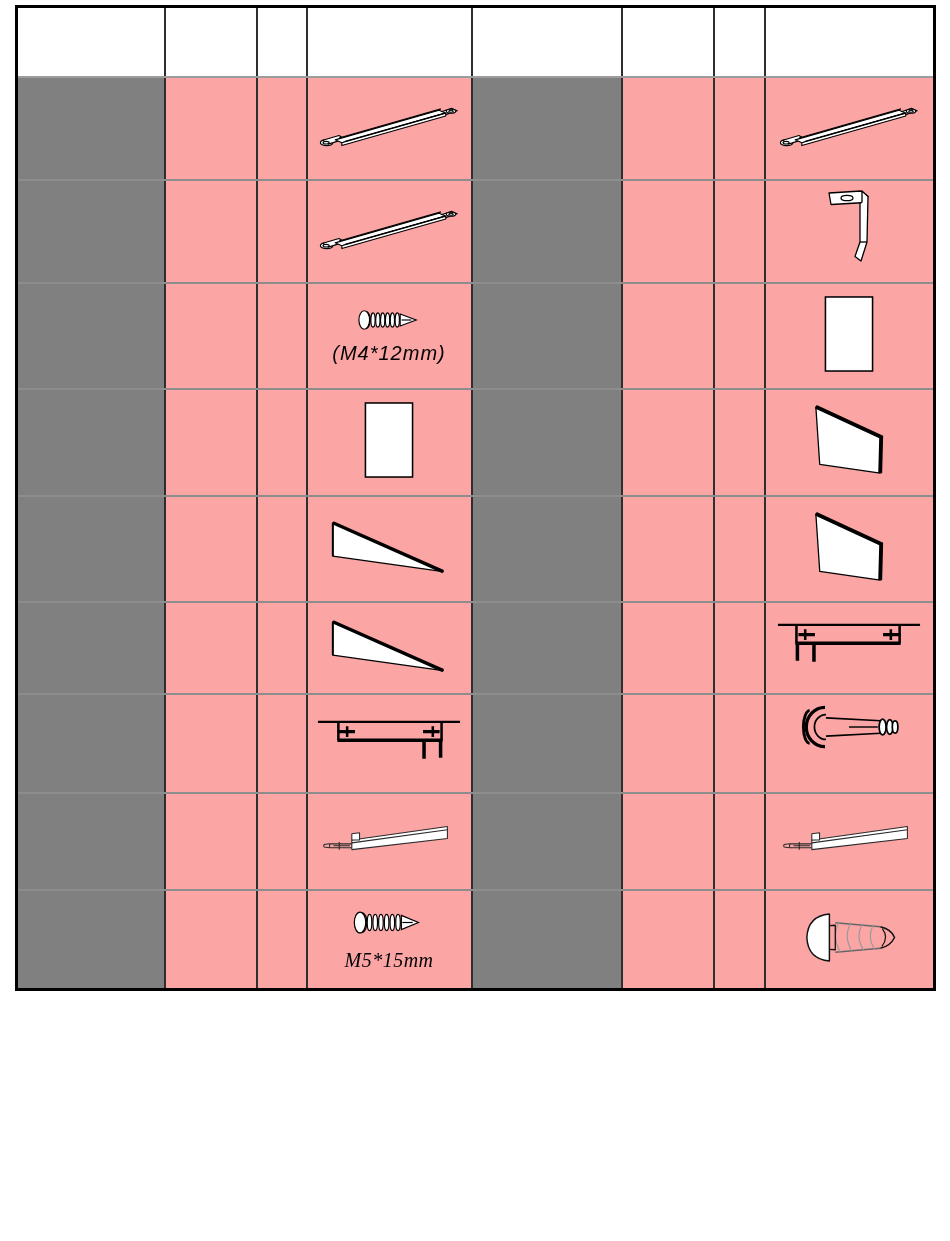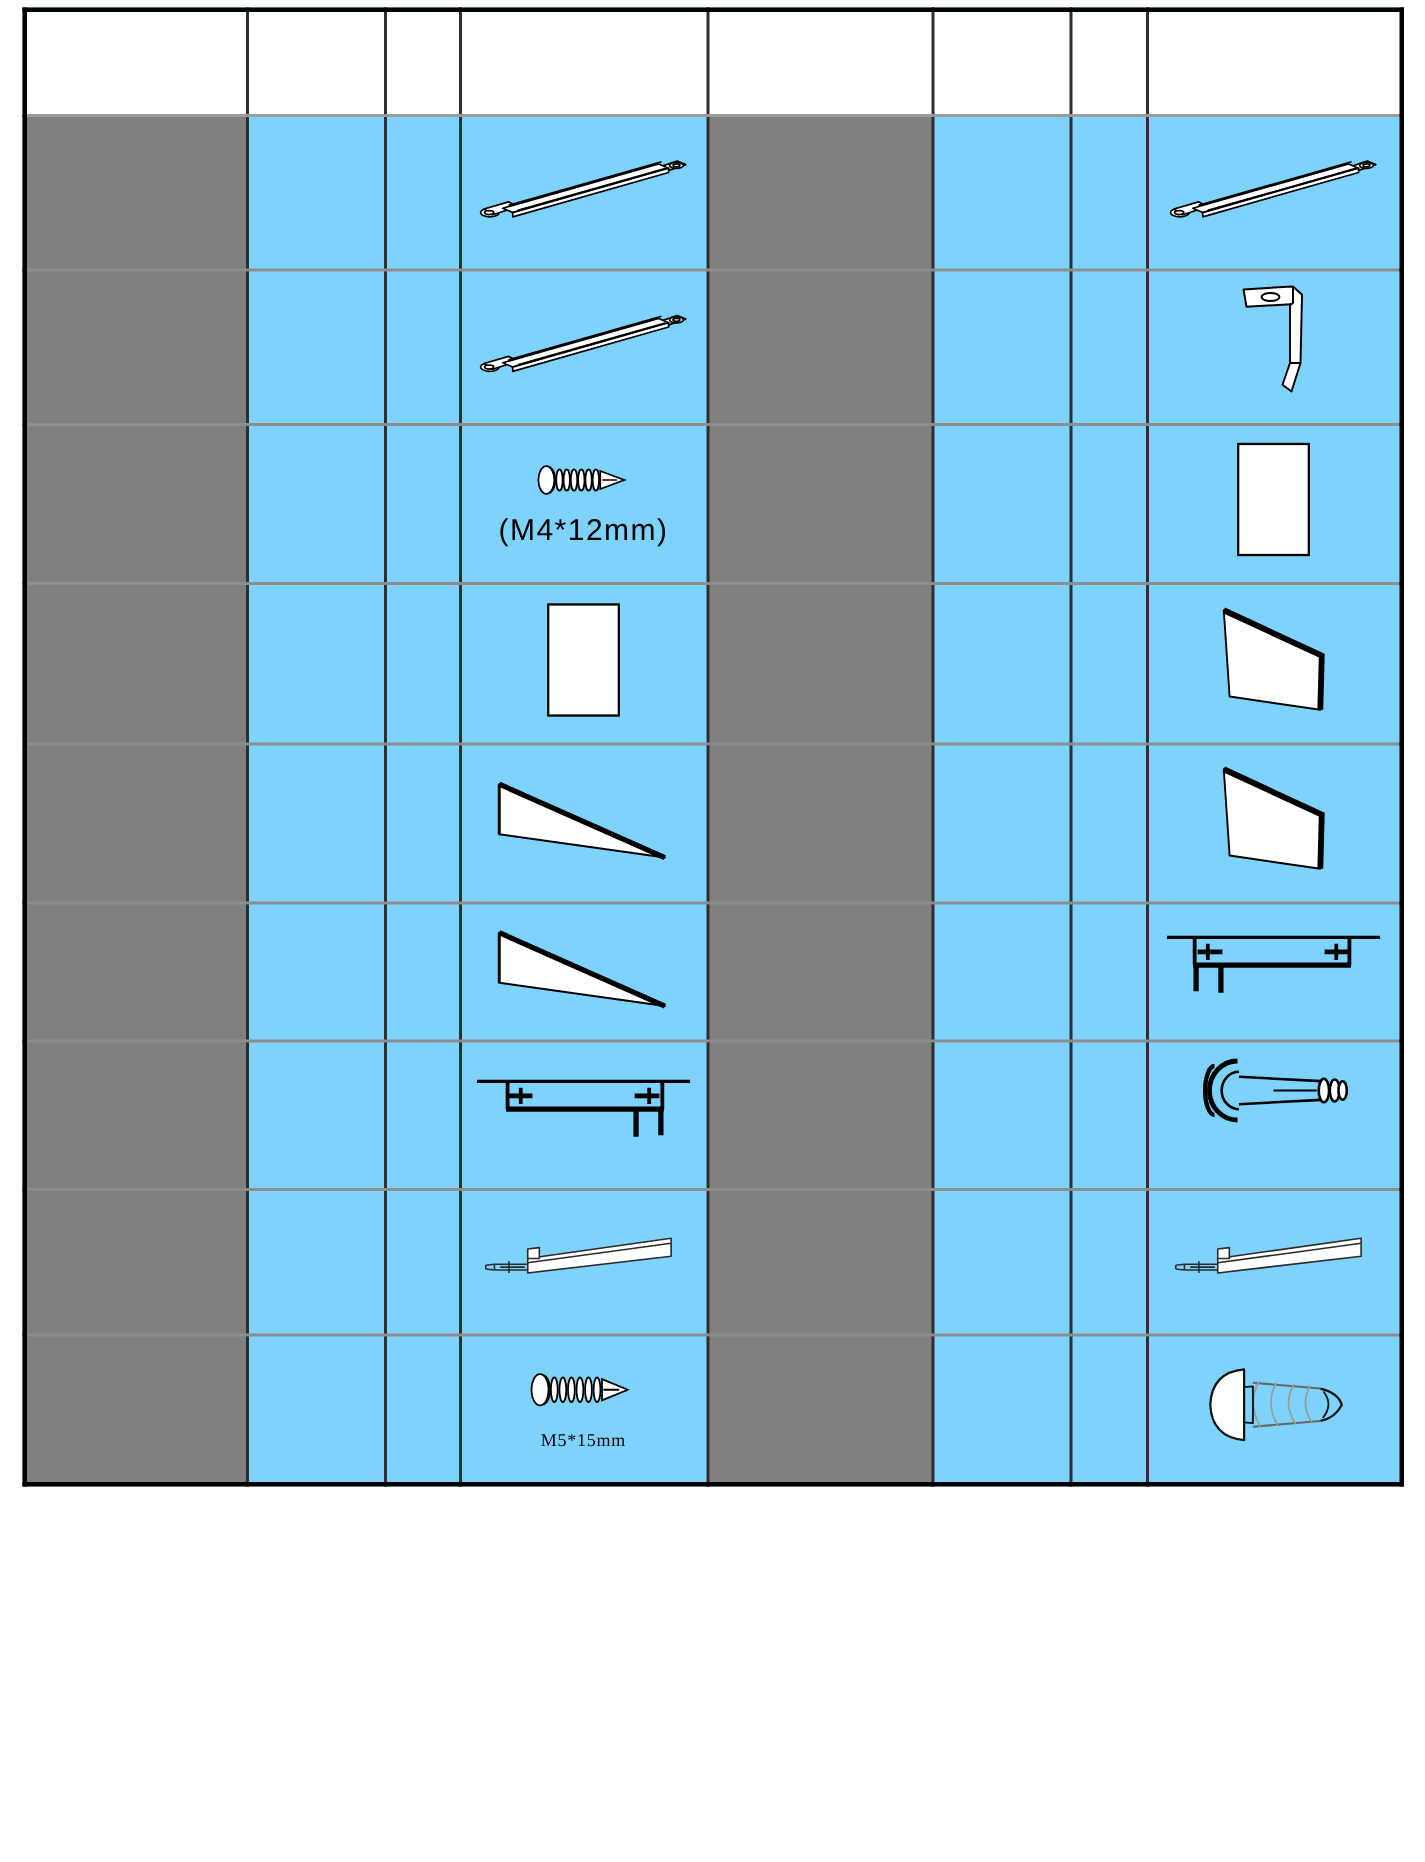--- a/index.html
+++ b/index.html
@@ -1,19 +1,19 @@
 <!DOCTYPE html>
 <html><head>
 <meta charset="utf-8">
 <style>
   html,body{margin:0;padding:0;background:#fff;}
   .page{position:relative;width:950px;height:1241px;background:#fff;overflow:hidden;
         font-family:"Liberation Sans",sans-serif;}
   table.parts{position:absolute;left:15px;top:5px;border-collapse:collapse;table-layout:fixed;
-        border:3px solid #000;background:#7dd3fc;}
+        border:3px solid #000;background:#fca5a5;font-style:italic;}
   table.parts td{padding:0;text-align:center;vertical-align:middle;
         border-left:2px solid #2e2e2e;border-right:2px solid #2e2e2e;
         border-top:2px solid #8d8d8d;border-bottom:2px solid #8d8d8d;}
   tr.header-row td{border-bottom:2px solid #9c9c9c;background:#fff;}
   td.shaded{background:#808080;}
   .art{display:inline-block;line-height:0;}
   .art svg{display:block;}
   
   .i-flat-brace-bar svg{width:143px;height:53px;}
   .i-angle-bracket svg{width:46px;height:78px;}
@@ -25,21 +25,21 @@
   .i-rail-profile-left svg,.i-rail-profile-right svg{width:146px;height:51px;}
   .i-rail-profile-left{margin-bottom:16px;}
   .i-rail-profile-right{margin-bottom:14px;}
   .i-pin-bolt svg{width:106px;height:48px;}
   .i-pin-bolt{margin-bottom:28px;}
   .i-tapered-bar svg{width:140px;height:41px;}
   .i-screw-medium svg{width:76px;height:31px;}
   .i-screw-3d svg{width:98px;height:59px;}
   .part-label{color:#000;line-height:1.1;}
   .part-label.sans{font-family:"Liberation Sans",sans-serif;font-size:20px;letter-spacing:1px;margin-top:5px;}
-  .part-label.serif{font-family:"Liberation Serif",serif;font-size:12px;letter-spacing:.5px;margin-top:7px;}
+  .part-label.serif{font-family:"Liberation Serif",serif;font-size:20px;letter-spacing:.5px;margin-top:7px;}
 </style>
 </head>
 <body>
 
 <div class="page">
   <table class="parts">
     <colgroup id="cols">
         <col style="width: 148px;">
         <col style="width: 92px;">
         <col style="width: 50px;">

